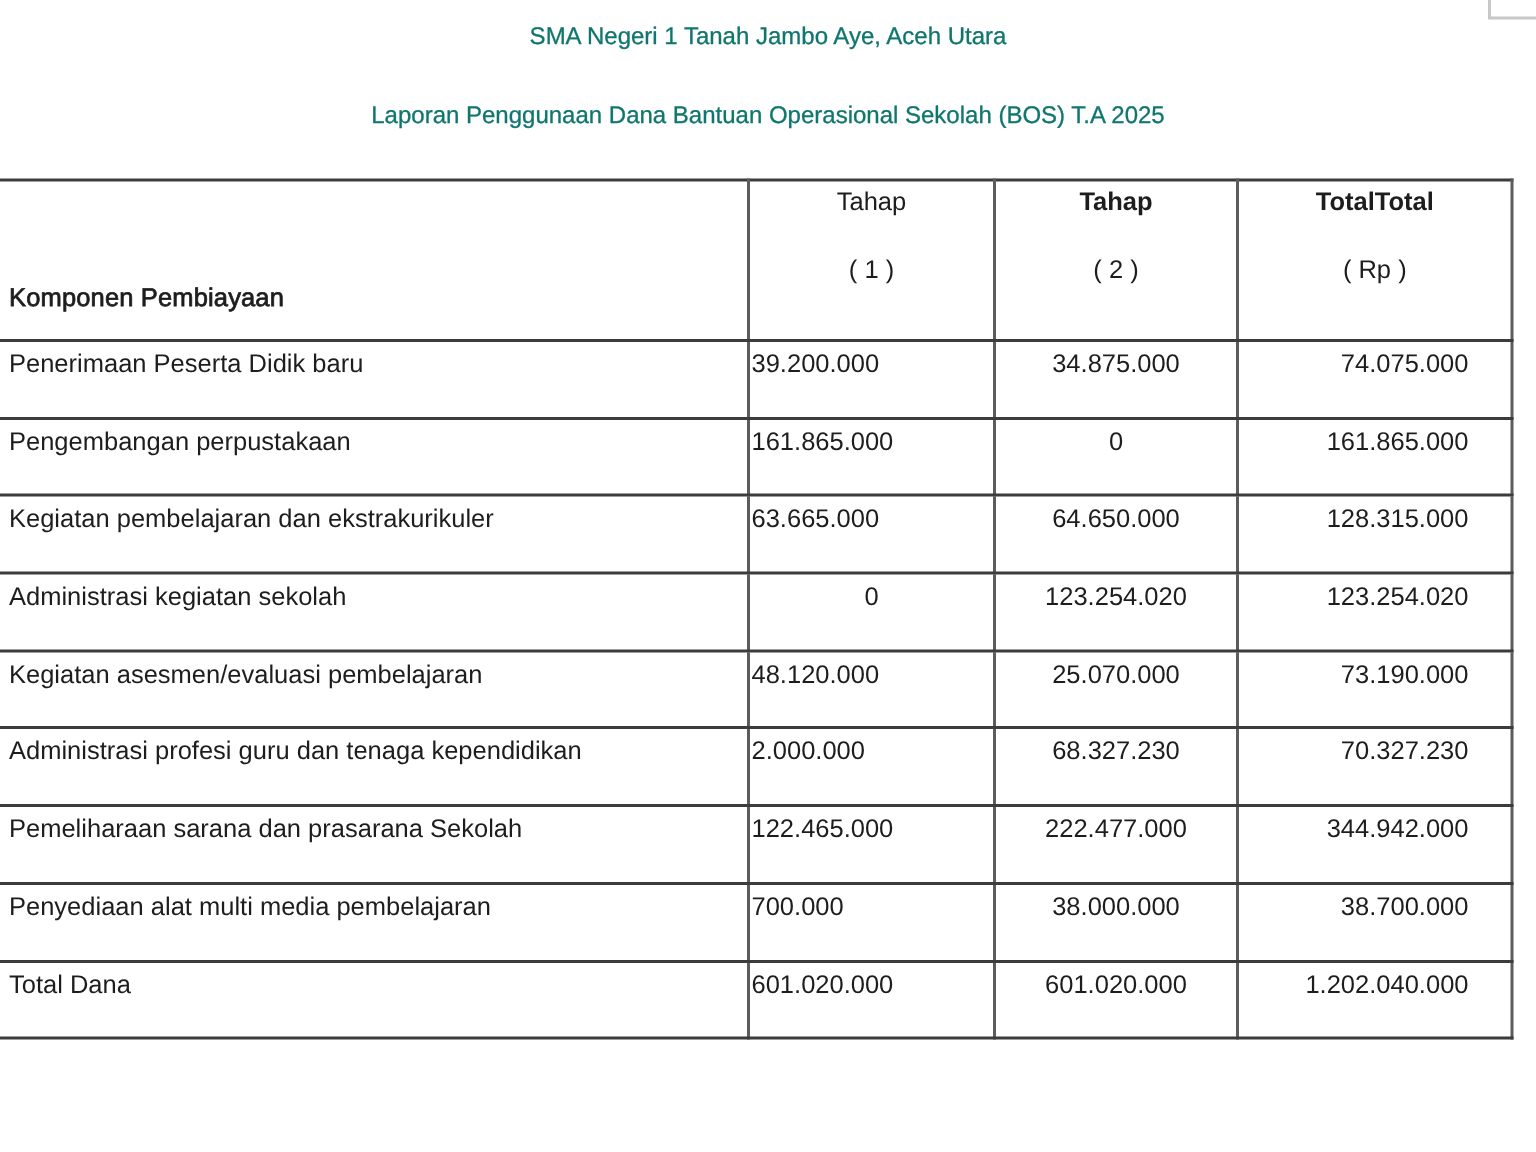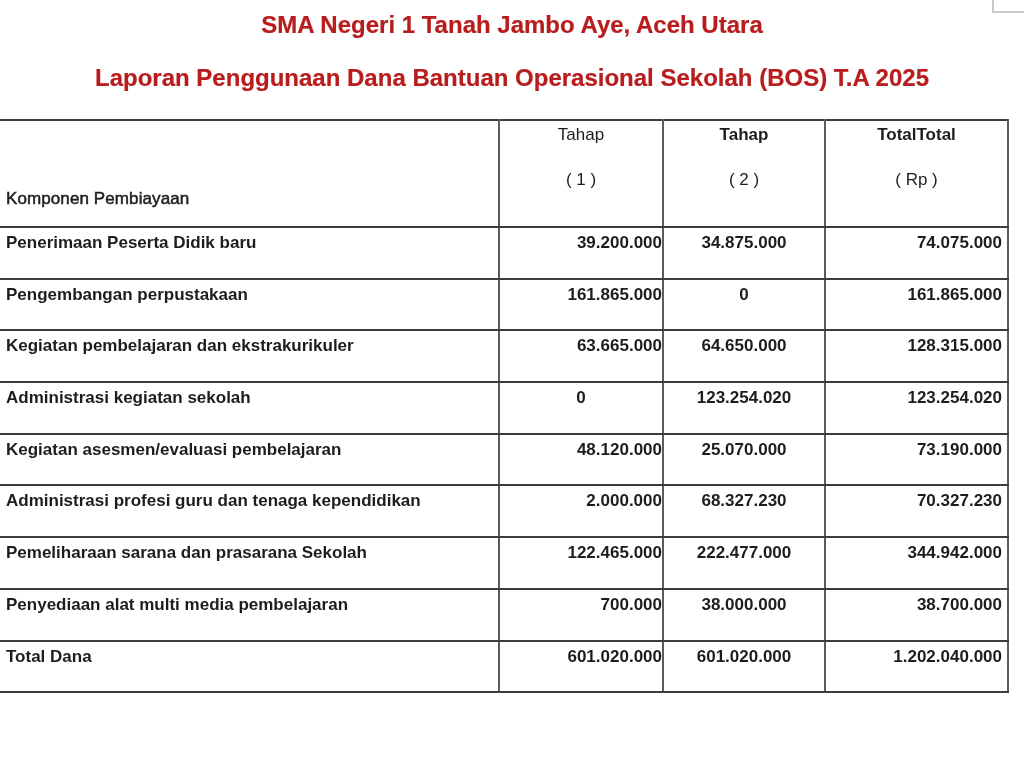--- a/index.html
+++ b/index.html
@@ -13,24 +13,23 @@
     font-family: "Liberation Sans", sans-serif;
     color: #1d1d1d;
     position: relative;
     overflow: hidden;
   }
   .title {
     position: absolute;
     left: 0;
     width: 100%;
     text-align: center;
-    font-size: 24px;
+    font-size: 16px;
     line-height: 24px;
-    color: #b91c1c;
-    font-weight: bold;
+    color: #0f766e;
     -webkit-text-stroke: 0.2px currentColor;
   }
   .title-1 { top: 13px; }
   .title-2 { top: 66px; }
 
   
   .corner-v {
     position: absolute;
     top: 0; left: 992px;
     width: 2px; height: 12px;
@@ -75,25 +74,24 @@
     letter-spacing: 0.1px;
   }
   .report th .hl1 { margin-top: 4px; line-height: 20px; }
   .report th .hl2 { margin-top: 25px; line-height: 20px; }
   .report th.bold .hl1 { font-weight: 700; }
 
   .report td {
     height: 43.7px;
     vertical-align: top;
     padding-top: 5px;
-    font-weight: bold;
   }
   td.c-label  { text-align: left;  padding-left: 6px;  padding-right: 8px; }
-  td.c-num.right-t { text-align: right;  padding-right: 0; }
-  td.c-num.right-r { text-align: right;  padding-right: 5px; }
+  td.c-num.right-t { text-align: left;  padding-right: 14px; }
+  td.c-num.right-r { text-align: right;  padding-right: 28px; }
   td.c-num.center  { text-align: center; border-radius: 13px; }
 </style>
 </head>
 <body>
 
 <div>
 
   <div class="corner-v"></div>
   <div class="corner-h"></div>
 

